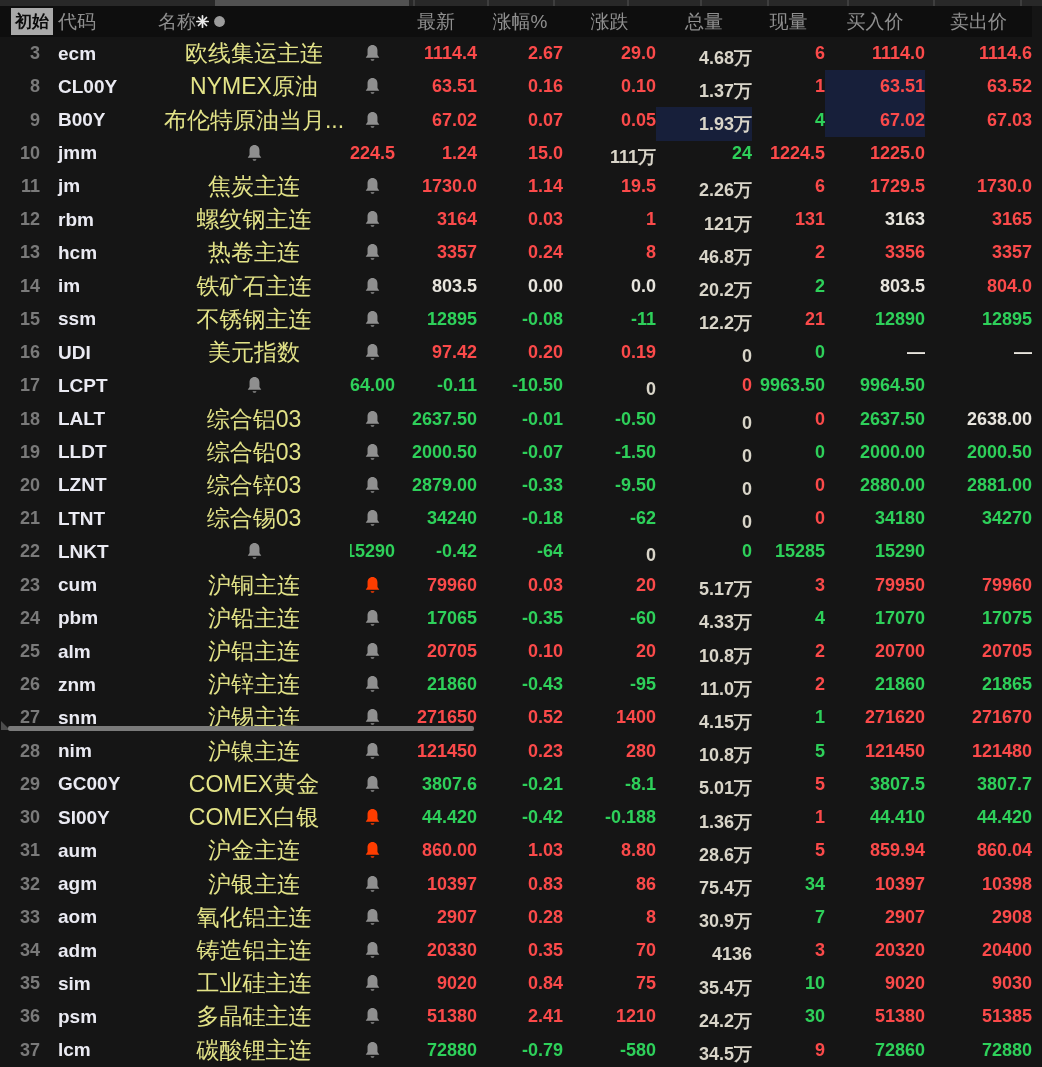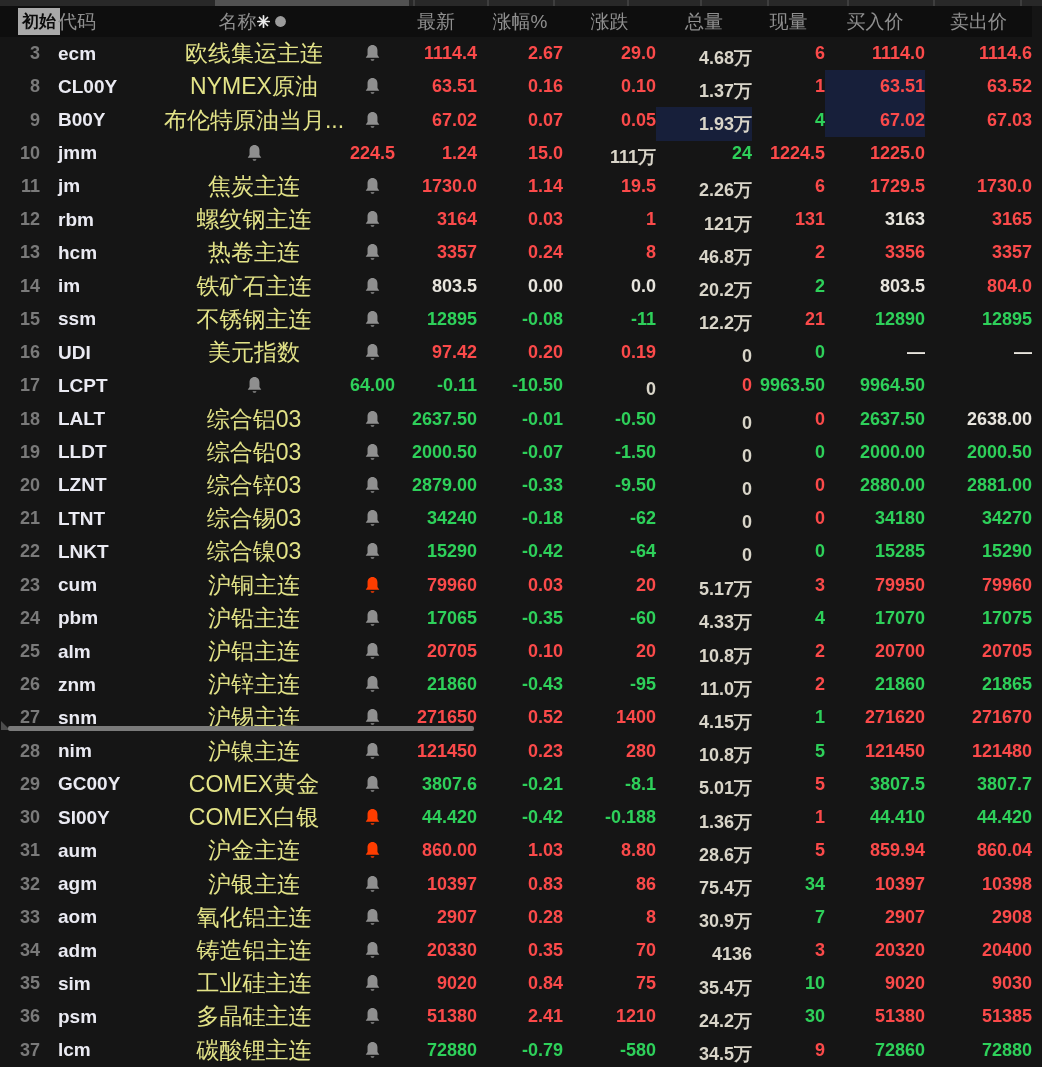--- a/index.html
+++ b/index.html
@@ -24,25 +24,25 @@
   
   .grid{display:grid;grid-template-columns:40px 118px 192px 45px 82px 86px 93px 96px 73px 100px 107px;
         align-items:center;width:1032px;}
 
   
   .header{position:absolute;top:6px;left:0;height:31px;background:var(--hdrbg);
           color:var(--hdrc);font-size:19px;}
   .hc{white-space:nowrap;}
   .hc.c{text-align:center;}
   .hc.left{text-align:left;padding-left:18px;}
-  .namehead{display:flex;align-items:center;justify-content:center;padding-left:0;}
+  .namehead{display:flex;align-items:center;justify-content:flex-start;padding-left:0;}
   .namehead .lbl{padding-left:0;}
   .hicons{display:flex;align-items:center;gap:4px;padding-right:3px;}
   .corner{display:inline-flex;align-items:center;justify-content:center;
-          width:42px;height:27px;margin-left:18px;background:#a9a9a9;color:#0b0b0b;
+          width:42px;height:27px;margin-left:11px;background:#a9a9a9;color:#0b0b0b;
           font-size:17px;font-weight:700;letter-spacing:0;}
 
   
   .rows{position:absolute;top:37px;left:0;}
   .row{height:33.226px;}
   .cell{white-space:nowrap;overflow:hidden;}
   .num{color:var(--numc);text-align:right;font-size:18px;font-weight:600;}
   .code{color:var(--codec);text-align:left;padding-left:18px;font-size:19px;font-weight:700;}
   .name{color:var(--yellow);text-align:center;font-size:23px;}
   .bellc{display:flex;justify-content:center;align-items:center;}
@@ -373,21 +373,20 @@
         <div class="cell val c-g">-0.18</div>
         <div class="cell val c-g">-62</div>
         <div class="cell val c-t">0</div>
         <div class="cell val c-r">0</div>
         <div class="cell val c-g">34180</div>
         <div class="cell val c-g">34270</div>
       </div>
       <div class="row grid">
         <div class="cell num">22</div>
         <div class="cell code">LNKT</div>
-        <div class="cell name">综合镍03</div>
         <div class="cell bellc bell-gray">
           <svg width="17" height="19" viewBox="0 0 24 26">
             <path d="M12 1c-4.2 0-7 3.2-7 7.5V15l-2.6 4h19.2L19 15V8.5C19 4.2 16.2 1 12 1z" fill="currentColor"></path>
             <path d="M9.2 21a2.9 2.9 0 0 0 5.6 0z" fill="currentColor"></path>
           </svg>
         </div>
         <div class="cell val c-g">15290</div>
         <div class="cell val c-g">-0.42</div>
         <div class="cell val c-g">-64</div>
         <div class="cell val c-t">0</div>

